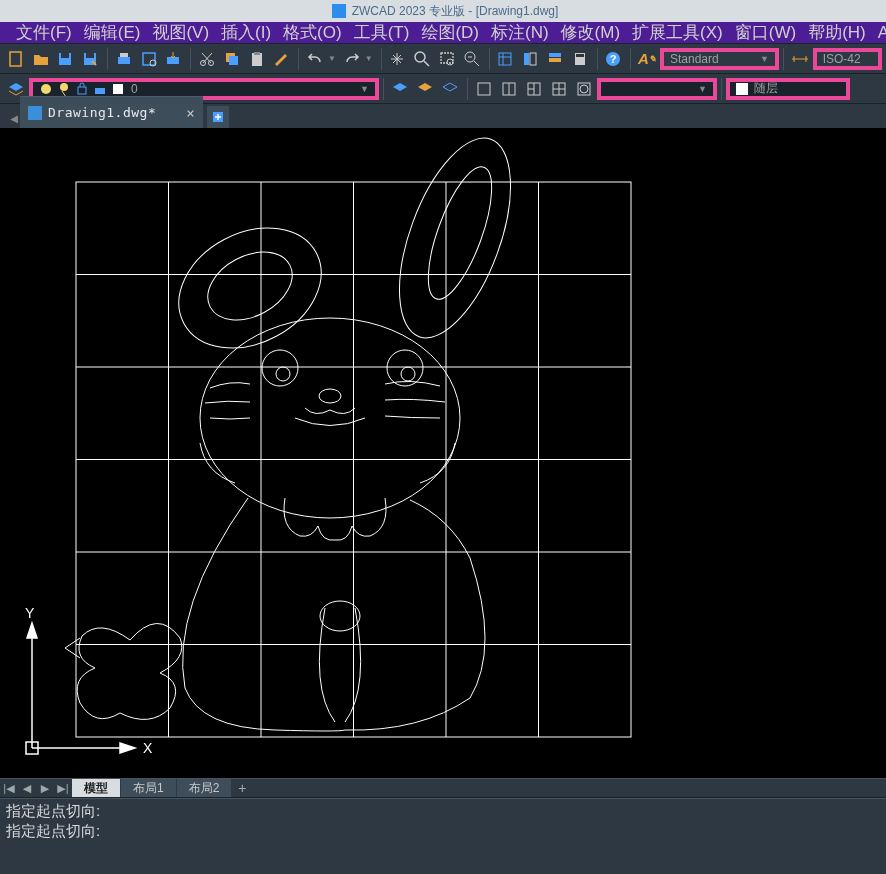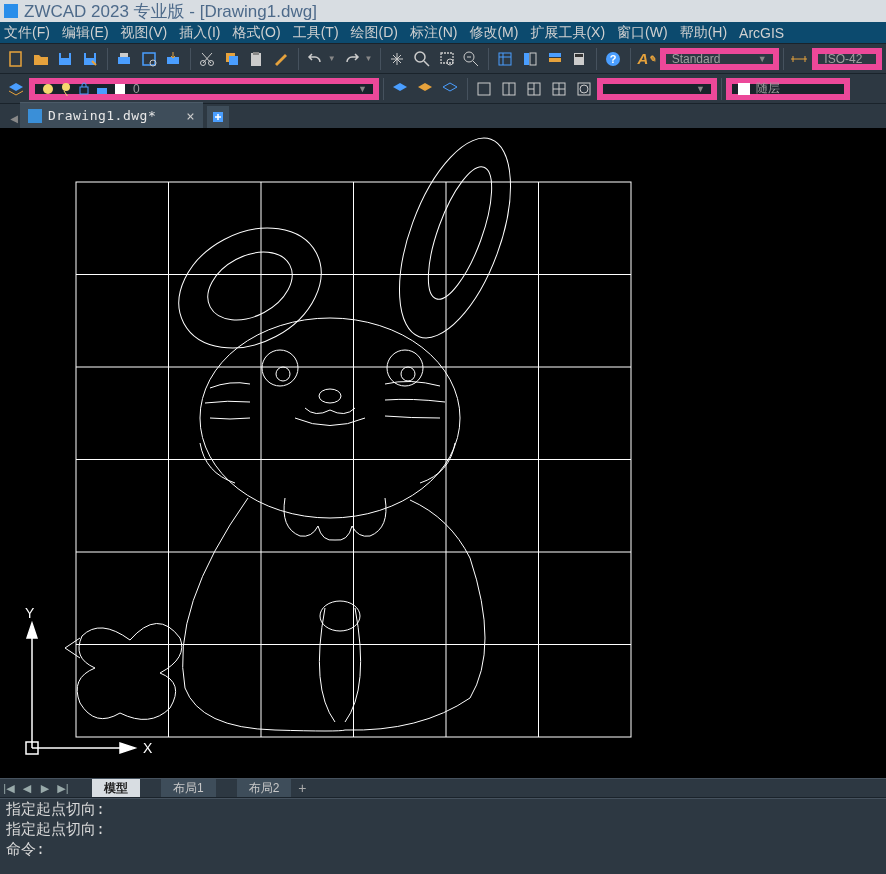--- a/index.html
+++ b/index.html
@@ -10,31 +10,32 @@
   font-size: 12px;
   color: #c8c8c8;
   overflow: hidden;
 }
 .title-bar {
   height: 22px;
   background: #d8dde2;
   display: flex; align-items: center;
   padding-left: 4px;
   color: #4d6a8a;
-  font-size: 17px;
+  font-size: 12px;
+  justify-content: center;
 }
 .title-bar .logo { width: 14px; height: 14px; background: #2a8eea; margin-right: 6px; }
 .menu-bar {
   height: 22px;
-  background: #0c4a6e;
-  display: flex; align-items: center;
-  padding: 0 4px;
+  background: #4c1d95;
+  display: flex; align-items: center;
+  padding: 0 16px;
   gap: 12px;
   color: #d0d0d0;
-  font-size: 14px;
+  font-size: 17px;
   border-bottom: 1px solid #1a232b;
 }
 .menu-bar span { cursor: default; white-space: nowrap; }
 .toolbar-row {
   height: 30px;
   background: #2d3842;
   display: flex; align-items: center;
   padding: 0 4px;
   border-bottom: 1px solid #1a232b;
 }
@@ -42,40 +43,40 @@
   width: 24px; height: 24px;
   display: flex; align-items: center; justify-content: center;
   margin-right: 1px;
   cursor: pointer;
 }
 .tb-icon svg { display: block; }
 .sep { width: 1px; height: 22px; background: #46525e; margin: 0 4px; }
 .dropdown {
   height: 22px;
   background: #2d3842;
-  border: 6px solid #ec4899;
+  border: 4px solid #ec4899;
   display: flex; align-items: center;
   padding: 0 6px;
   color: #a0a0a0;
   font-size: 12px;
 }
 .dd-arrow { margin-left: auto; font-size: 9px; color: #888; }
 .doc-tab-bar {
   height: 24px;
   background: #2d3842;
   display: flex; align-items: flex-end;
   padding-left: 8px;
 }
 .doc-tab-arrow {
   width: 12px; height: 20px;
   display: flex; align-items: center; justify-content: center;
   color: #888; font-size: 10px; cursor: pointer;
 }
 .doc-tab {
-  height: 26px;
+  height: 32px;
   background: #3e4d5a;
   display: flex; align-items: center;
   padding: 0 8px;
   gap: 6px;
   color: #e8e8e8;
   font-family: "SimHei", monospace;
   font-size: 13px;
   border-top: 1px solid #4c5b68;
 }
 .doc-tab .file-icon { width: 14px; height: 14px; background: #3a8fd8; }
@@ -105,37 +106,36 @@
   display: flex; align-items: center; justify-content: center;
   color: #9aa; font-size: 11px; cursor: pointer;
 }
 .layout-tab {
   height: 18px; padding: 0 12px;
   display: flex; align-items: center;
   background: #3e4d5a;
   color: #c8c8c8; font-size: 12px;
   border-right: 1px solid #2d3842;
   cursor: pointer;
-  margin-left: 20px;
 }
 .layout-tab.active {
   background: #d8dde2; color: #222; font-weight: bold;
 }
 .add-layout {
   width: 20px; display: flex; align-items: center; justify-content: center;
   color: #aaa; cursor: pointer; font-size: 14px;
 }
 .command-area {
   height: 70px;
   background: #2d3842;
   padding: 2px 6px;
   color: #d8d8d8;
   font-size: 15px;
   line-height: 20px;
-  font-family: Liberation Mono, monospace;
+  font-family: Liberation Sans, sans-serif;
   border-top: 1px solid #46525e;
 }
 </style>
 </head>
 <body>
 
 <div class="title-bar">
   <div class="logo"></div>
   <span>ZWCAD 2023 专业版 - [Drawing1.dwg]</span>
 </div>
@@ -495,14 +495,13 @@
     </div>
   <div class="layout-tab">
       <span>布局2</span>
     </div>
   <div class="add-layout">+</div>
 </div>
 
 <div class="command-area">
   <div>指定起点切向:</div>
   <div>指定起点切向:</div>
-  <div>命令:</div>
 </div>
 
 </body></html>

